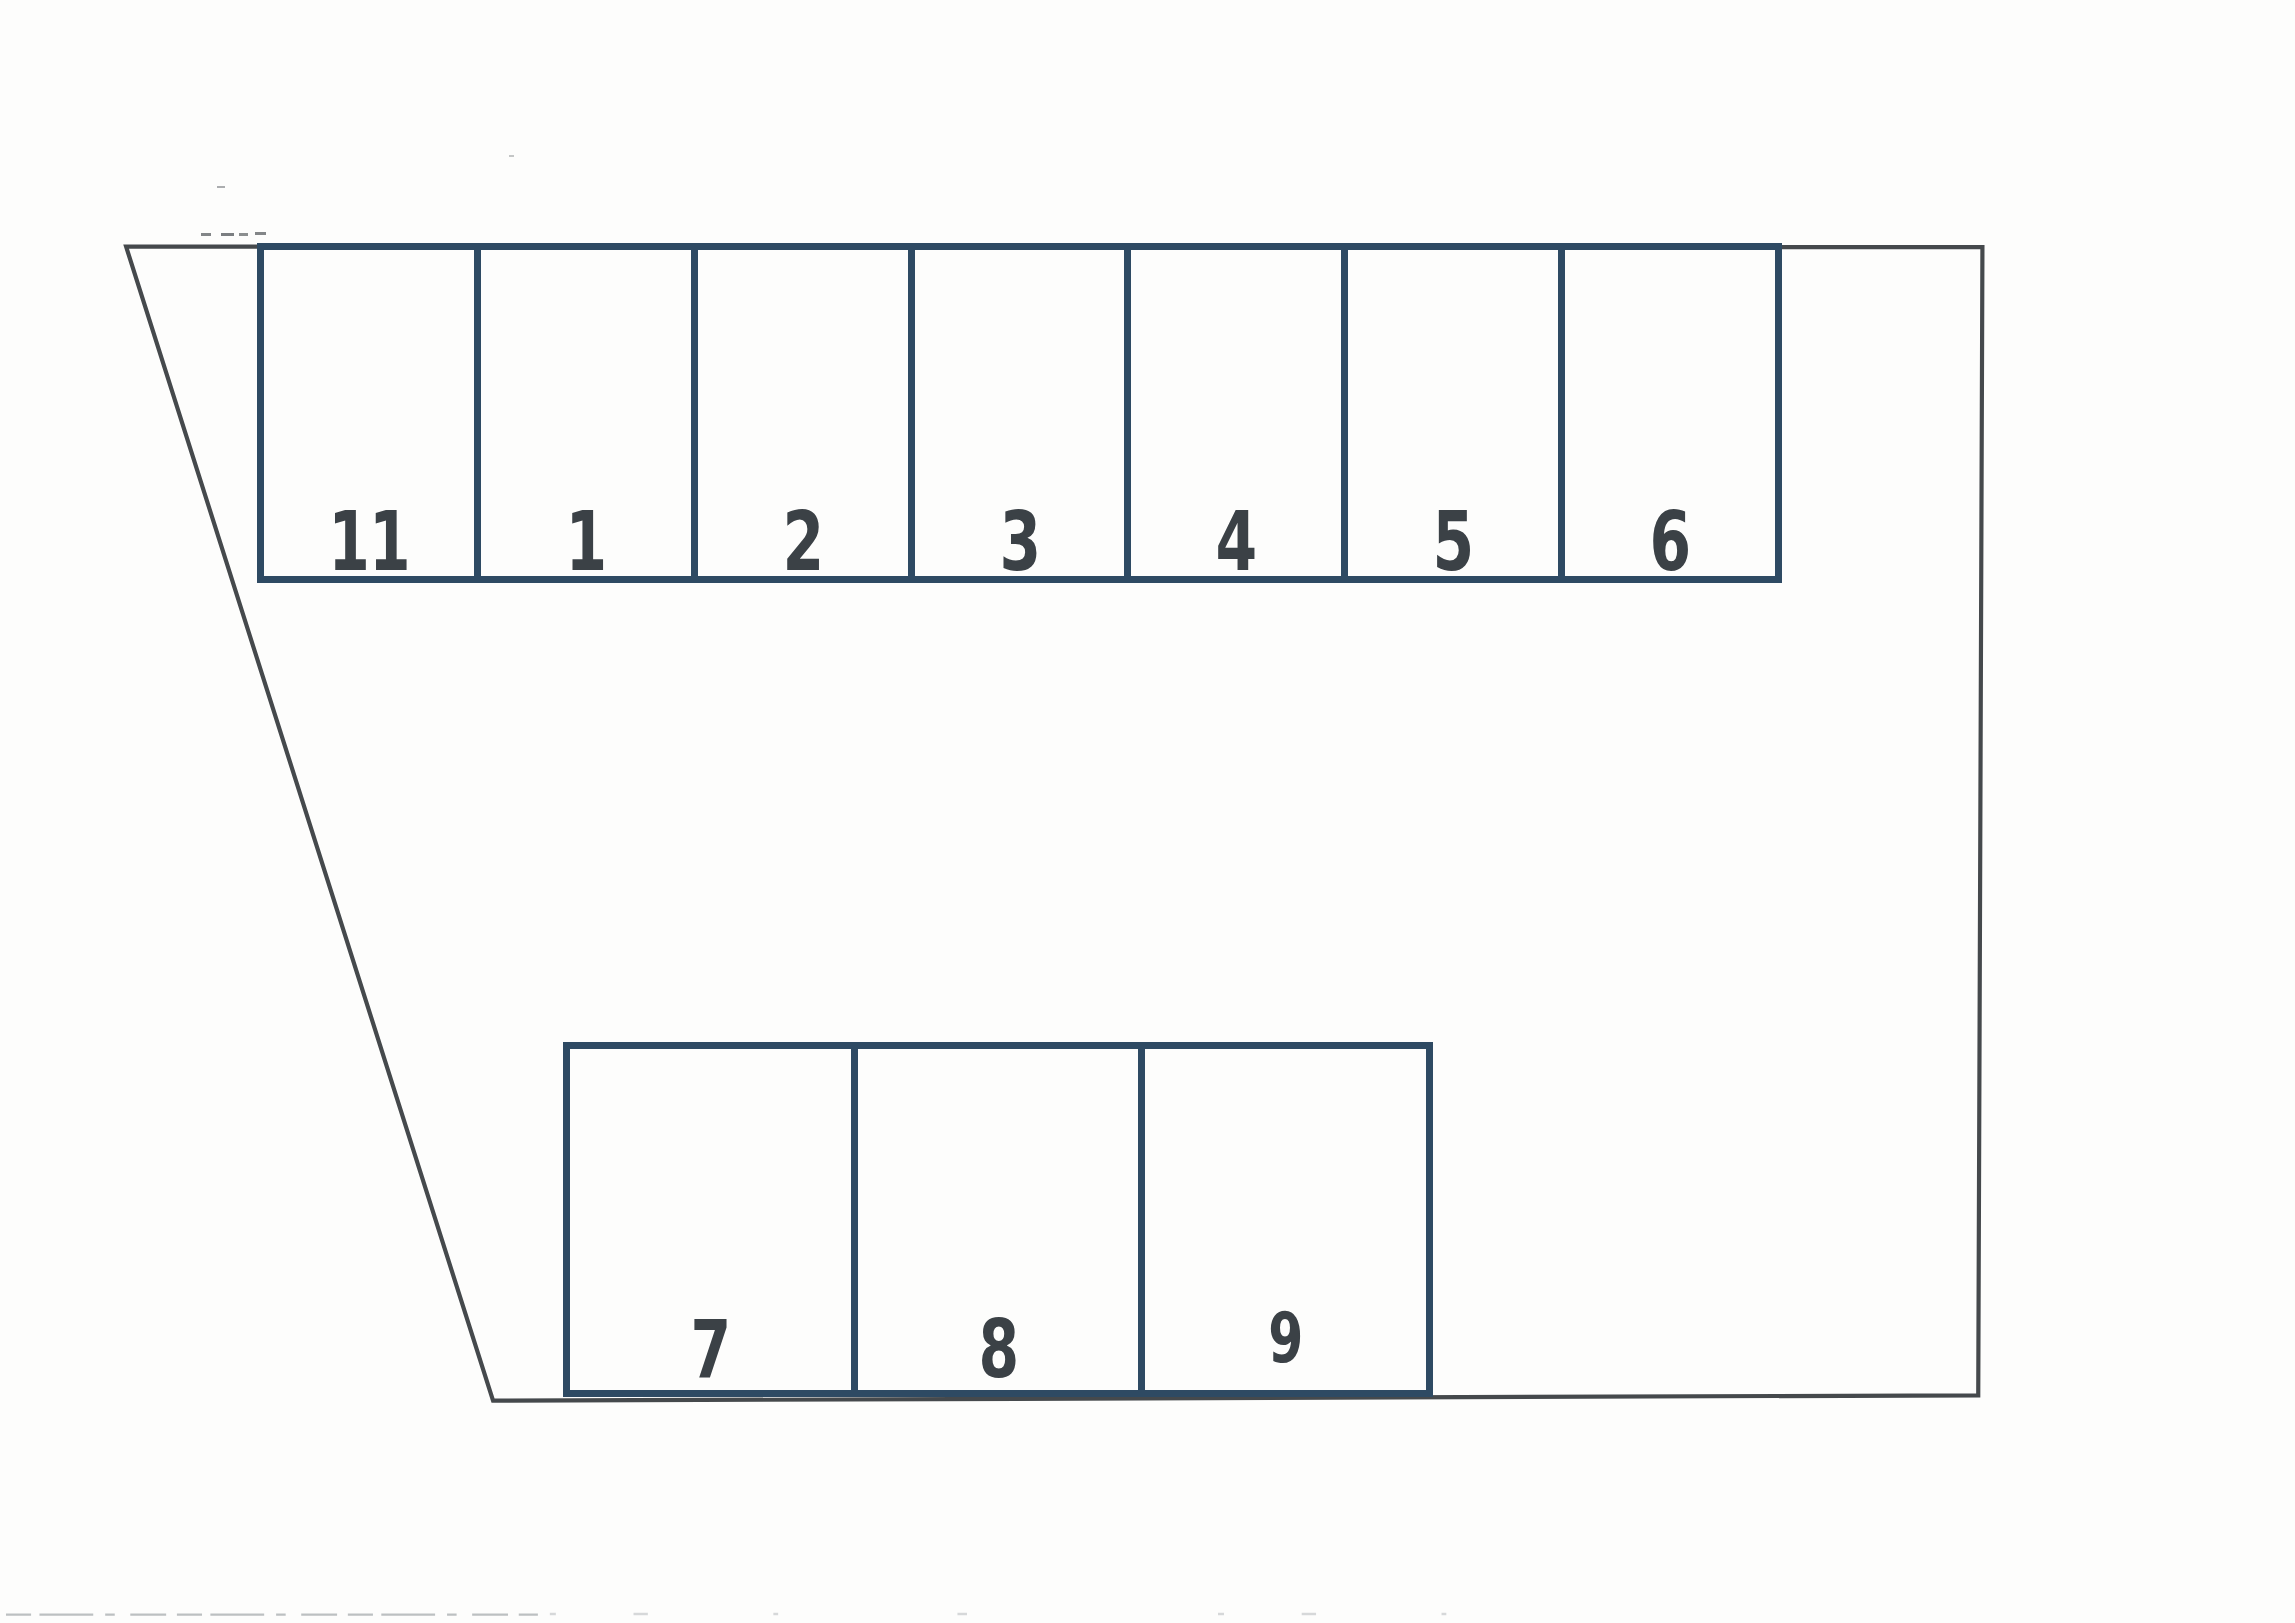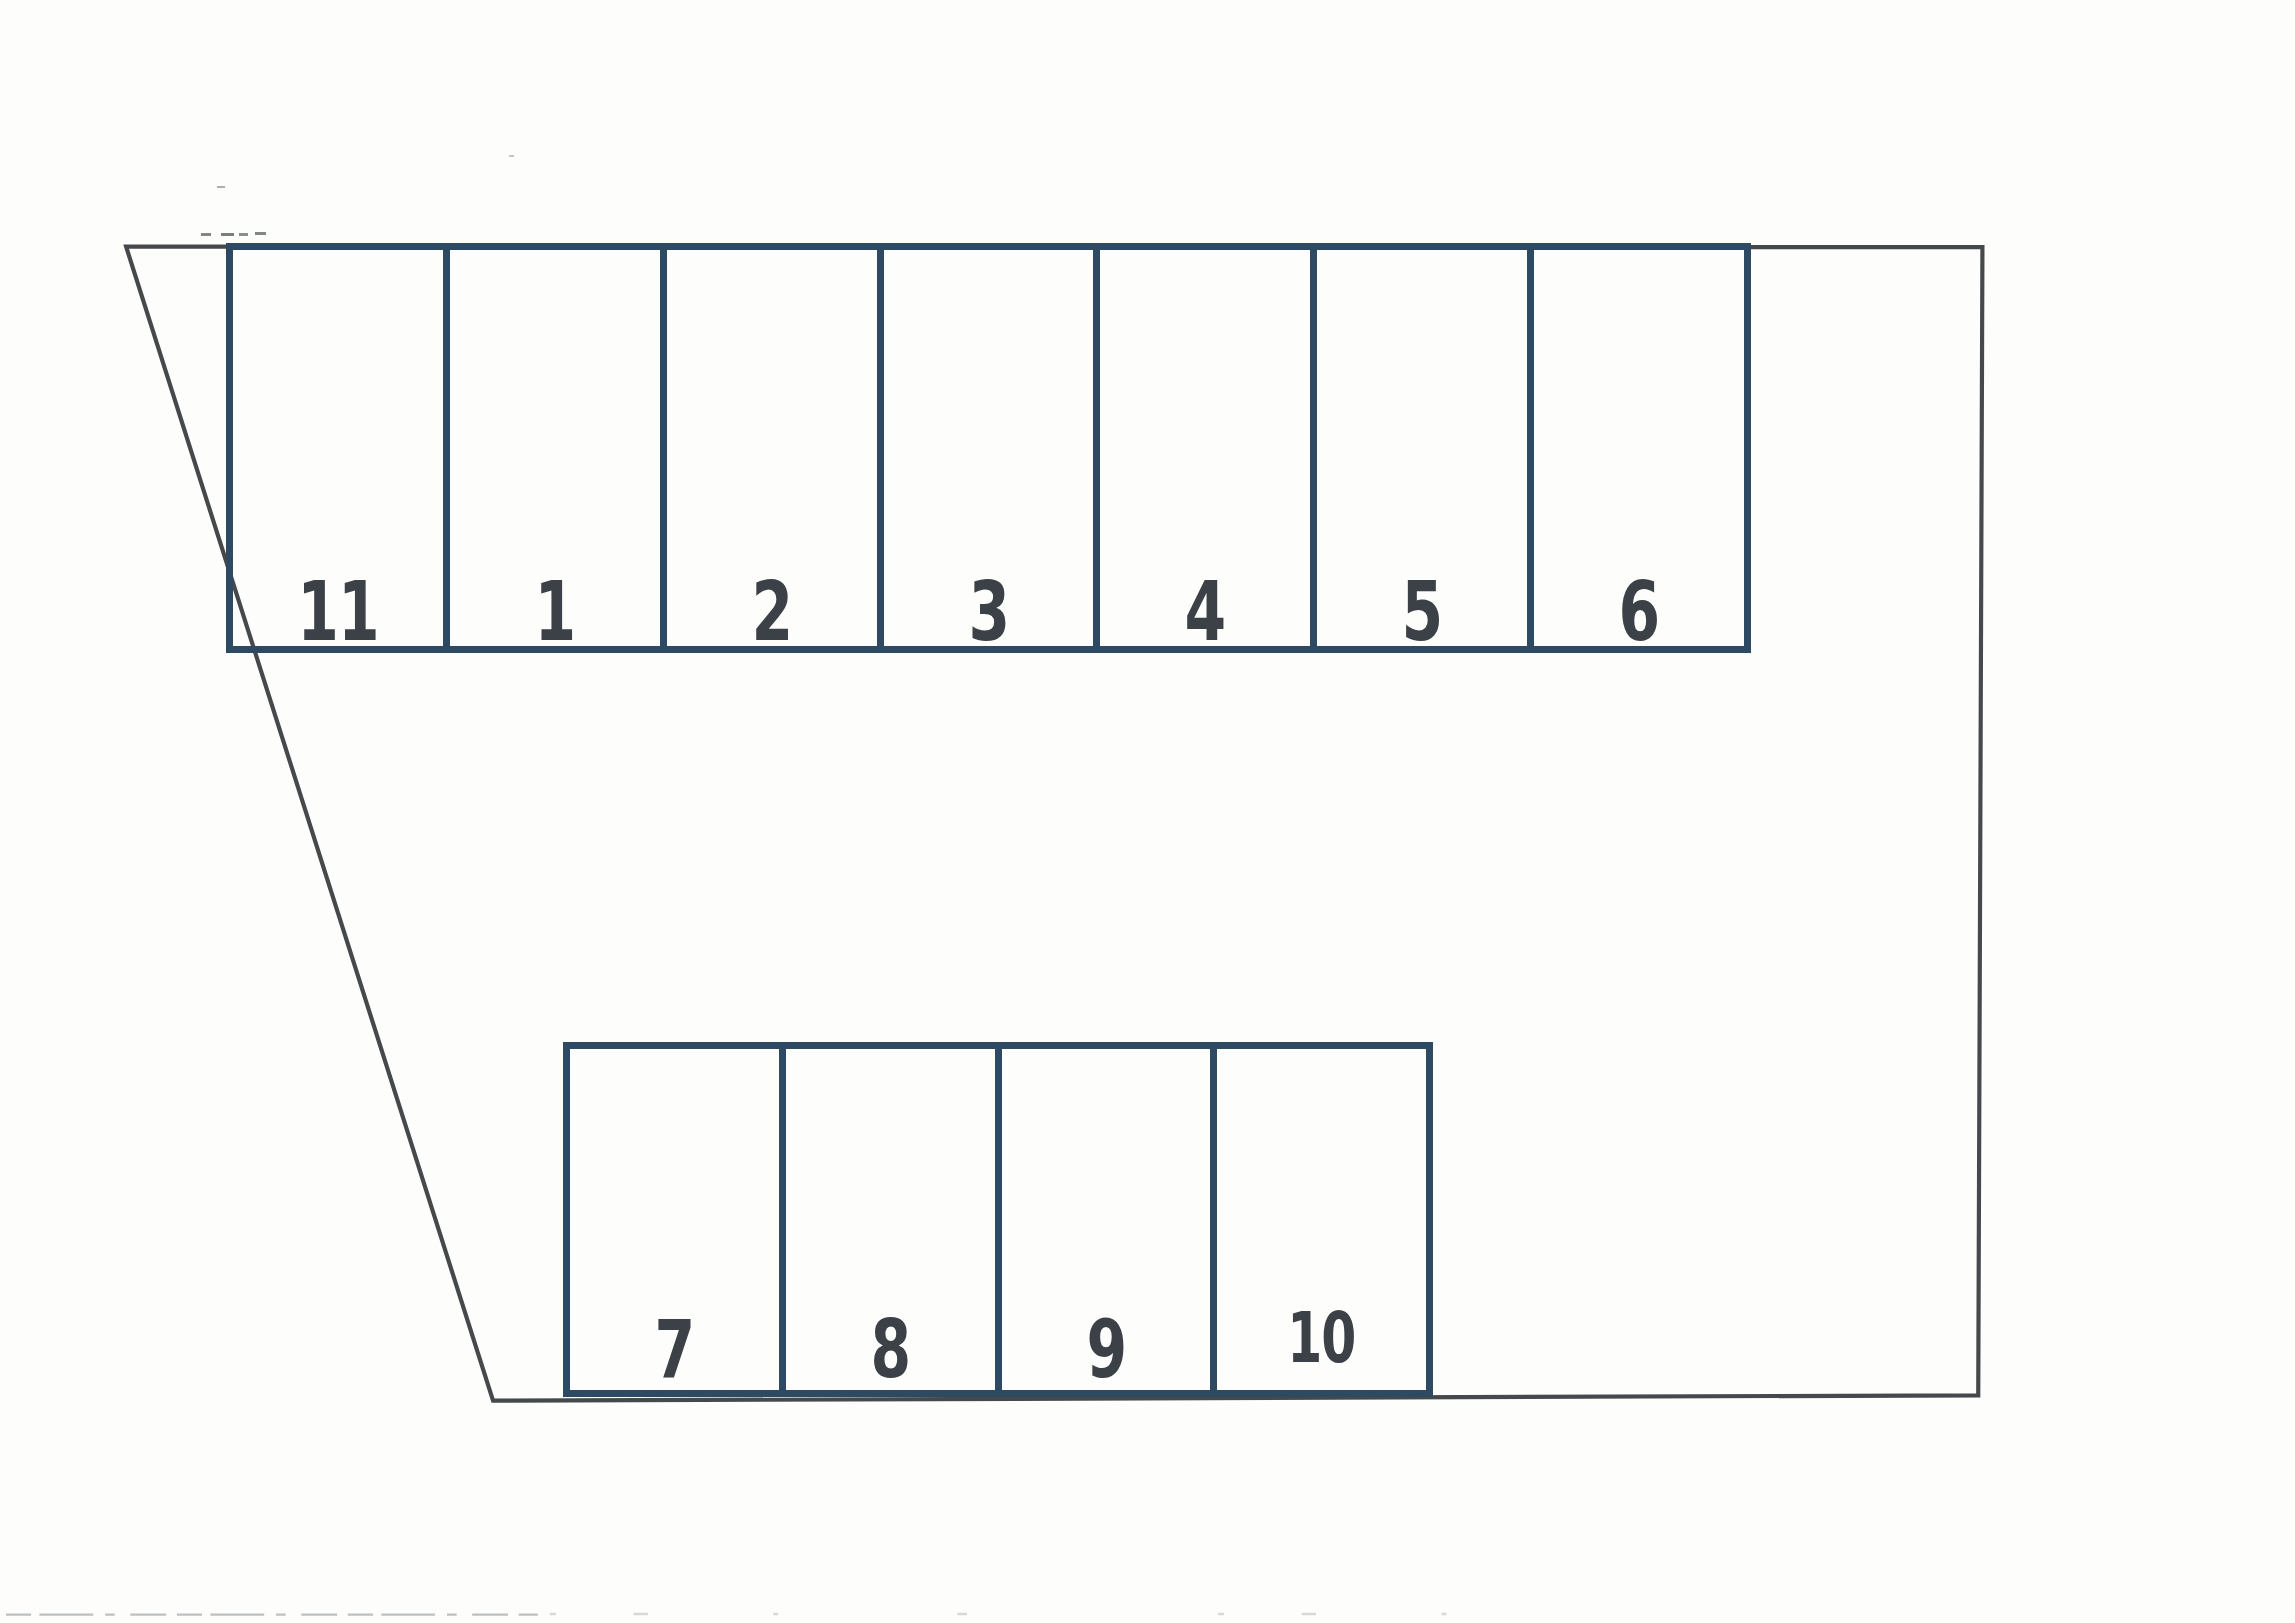--- a/index.html
+++ b/index.html
@@ -21,22 +21,22 @@
     width: 2295px; height: 1624px;
   }
   .row {
     position: absolute;
     display: flex;
     box-sizing: border-box;
     border: 7.2px solid var(--space-border, #2e4a63);
     background: transparent;
   }
   #row-top {
-    left: 226px; top: 243px;
-    width: 1525px; height: 410px;
+    left: 257px; top: 243px;
+    width: 1525px; height: 340px;
   }
   #row-bottom {
     left: 563px; top: 1042px;
     width: 870px; height: 355px;
   }
   .space {
     position: relative;
     flex: 1 1 0;
   }
   .space + .space {
@@ -119,19 +119,16 @@
   <div class="row" id="row-bottom">
     <div class="space">
       <span class="num">7</span>
     </div>
     <div class="space">
       <span class="num">8</span>
     </div>
     <div class="space">
       <span class="num">9</span>
     </div>
-    <div class="space">
-      <span class="num">10</span>
-    </div>
   </div>
 
 </div>
 
 
 </body></html>

